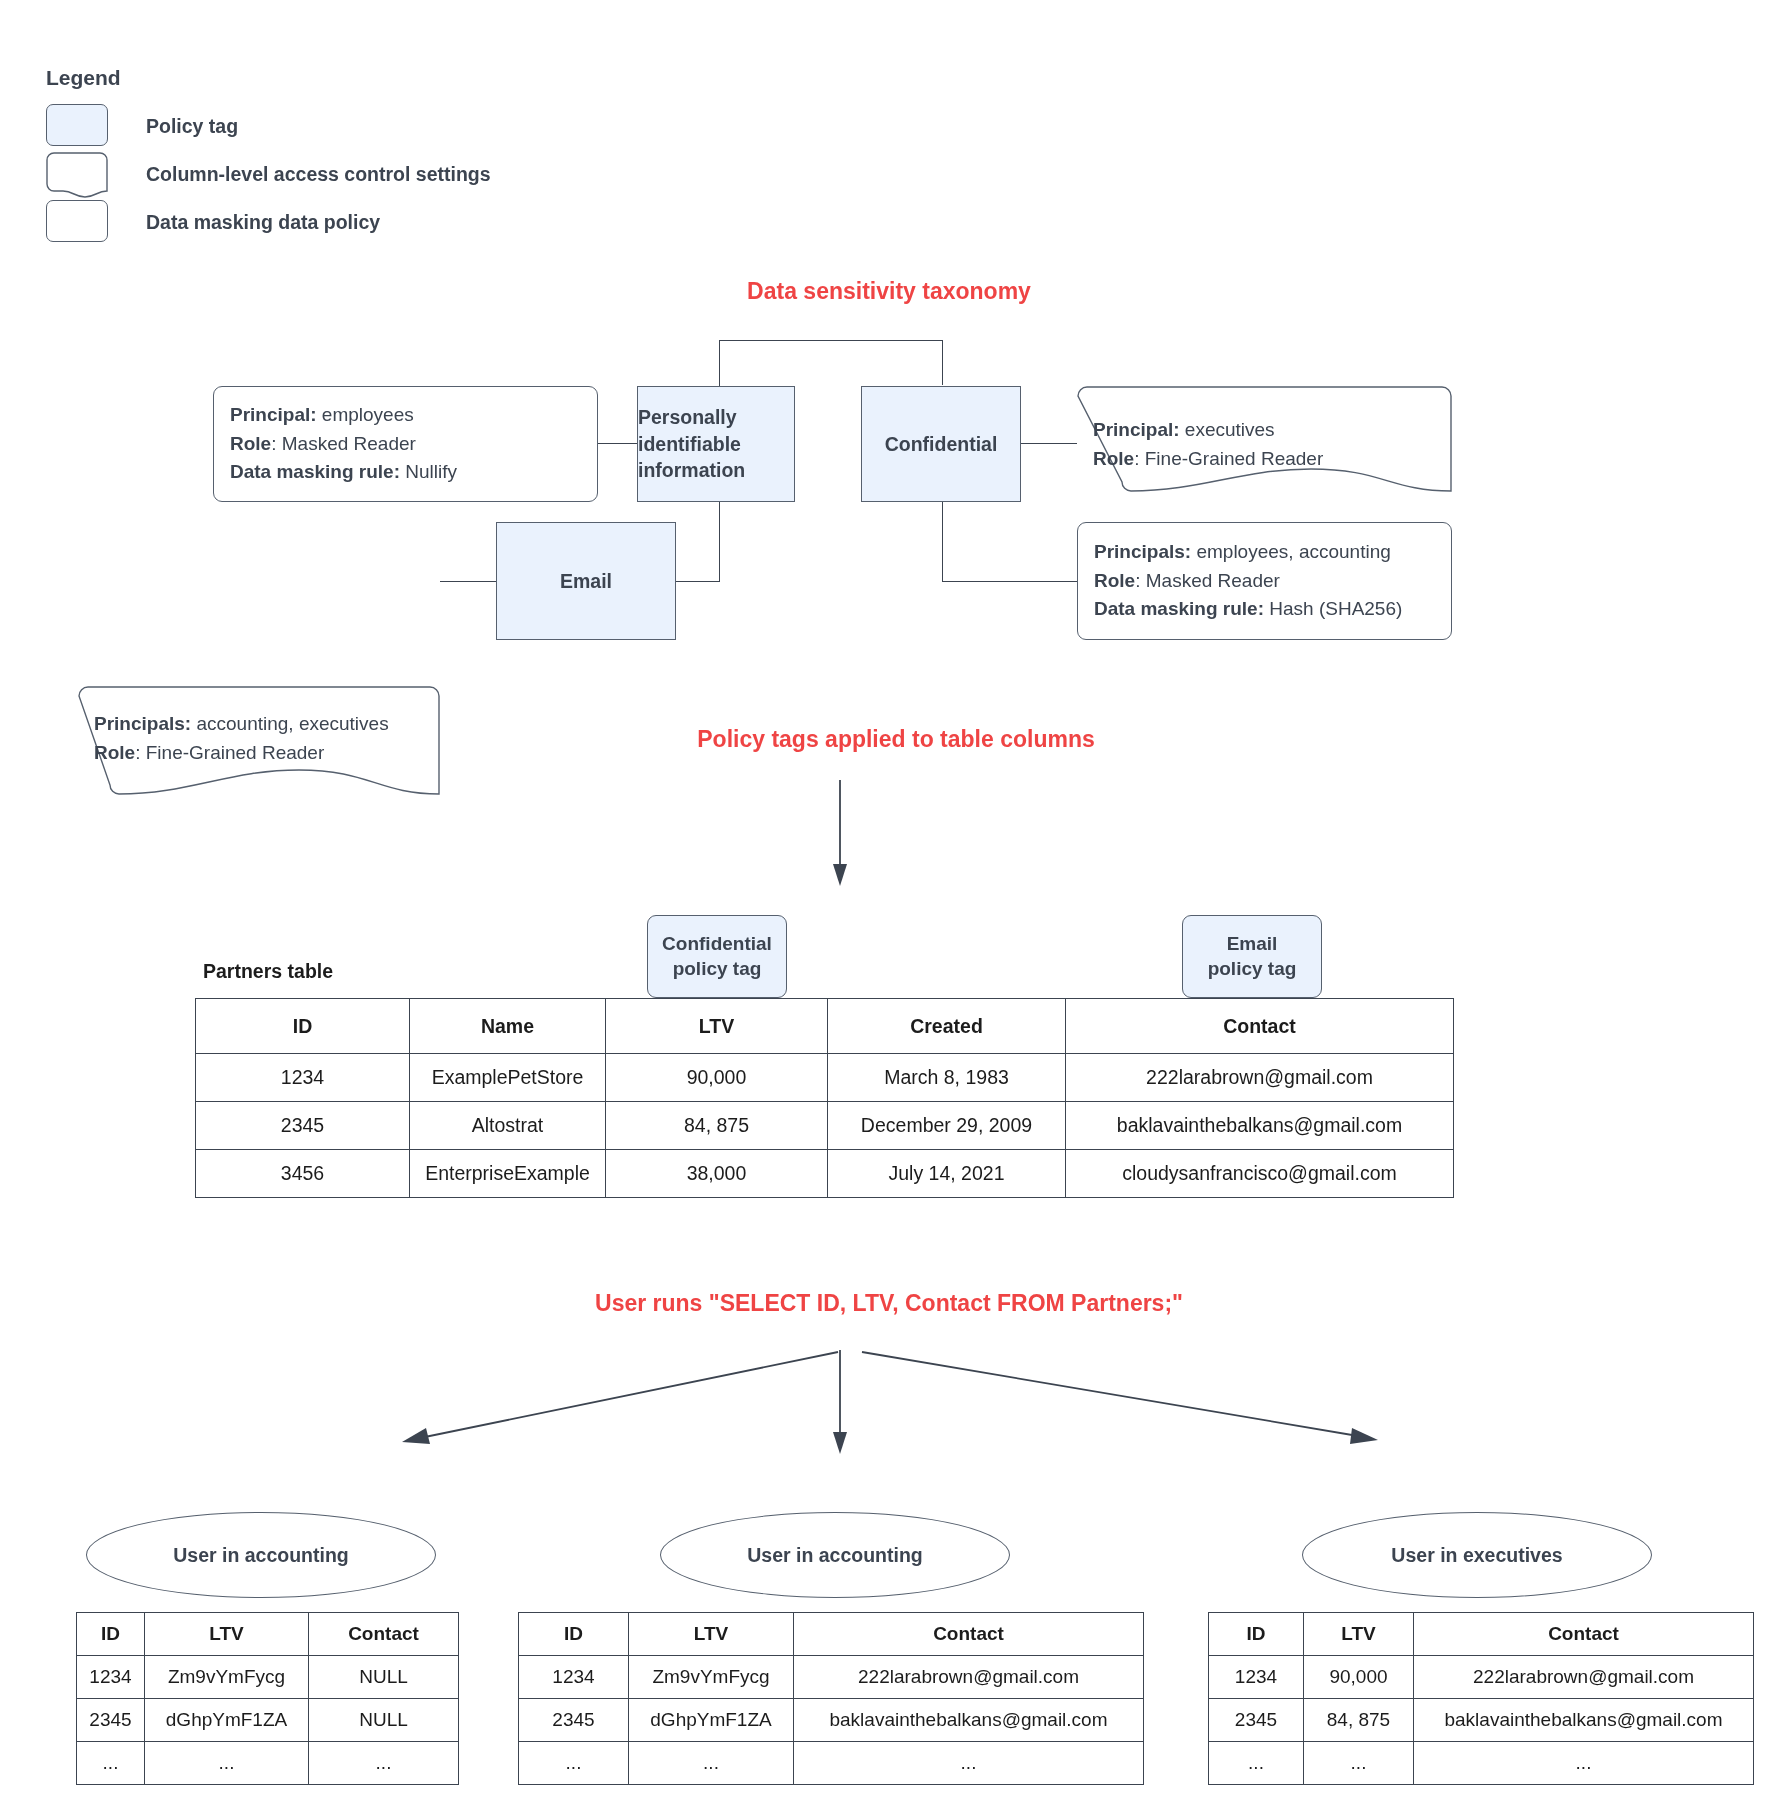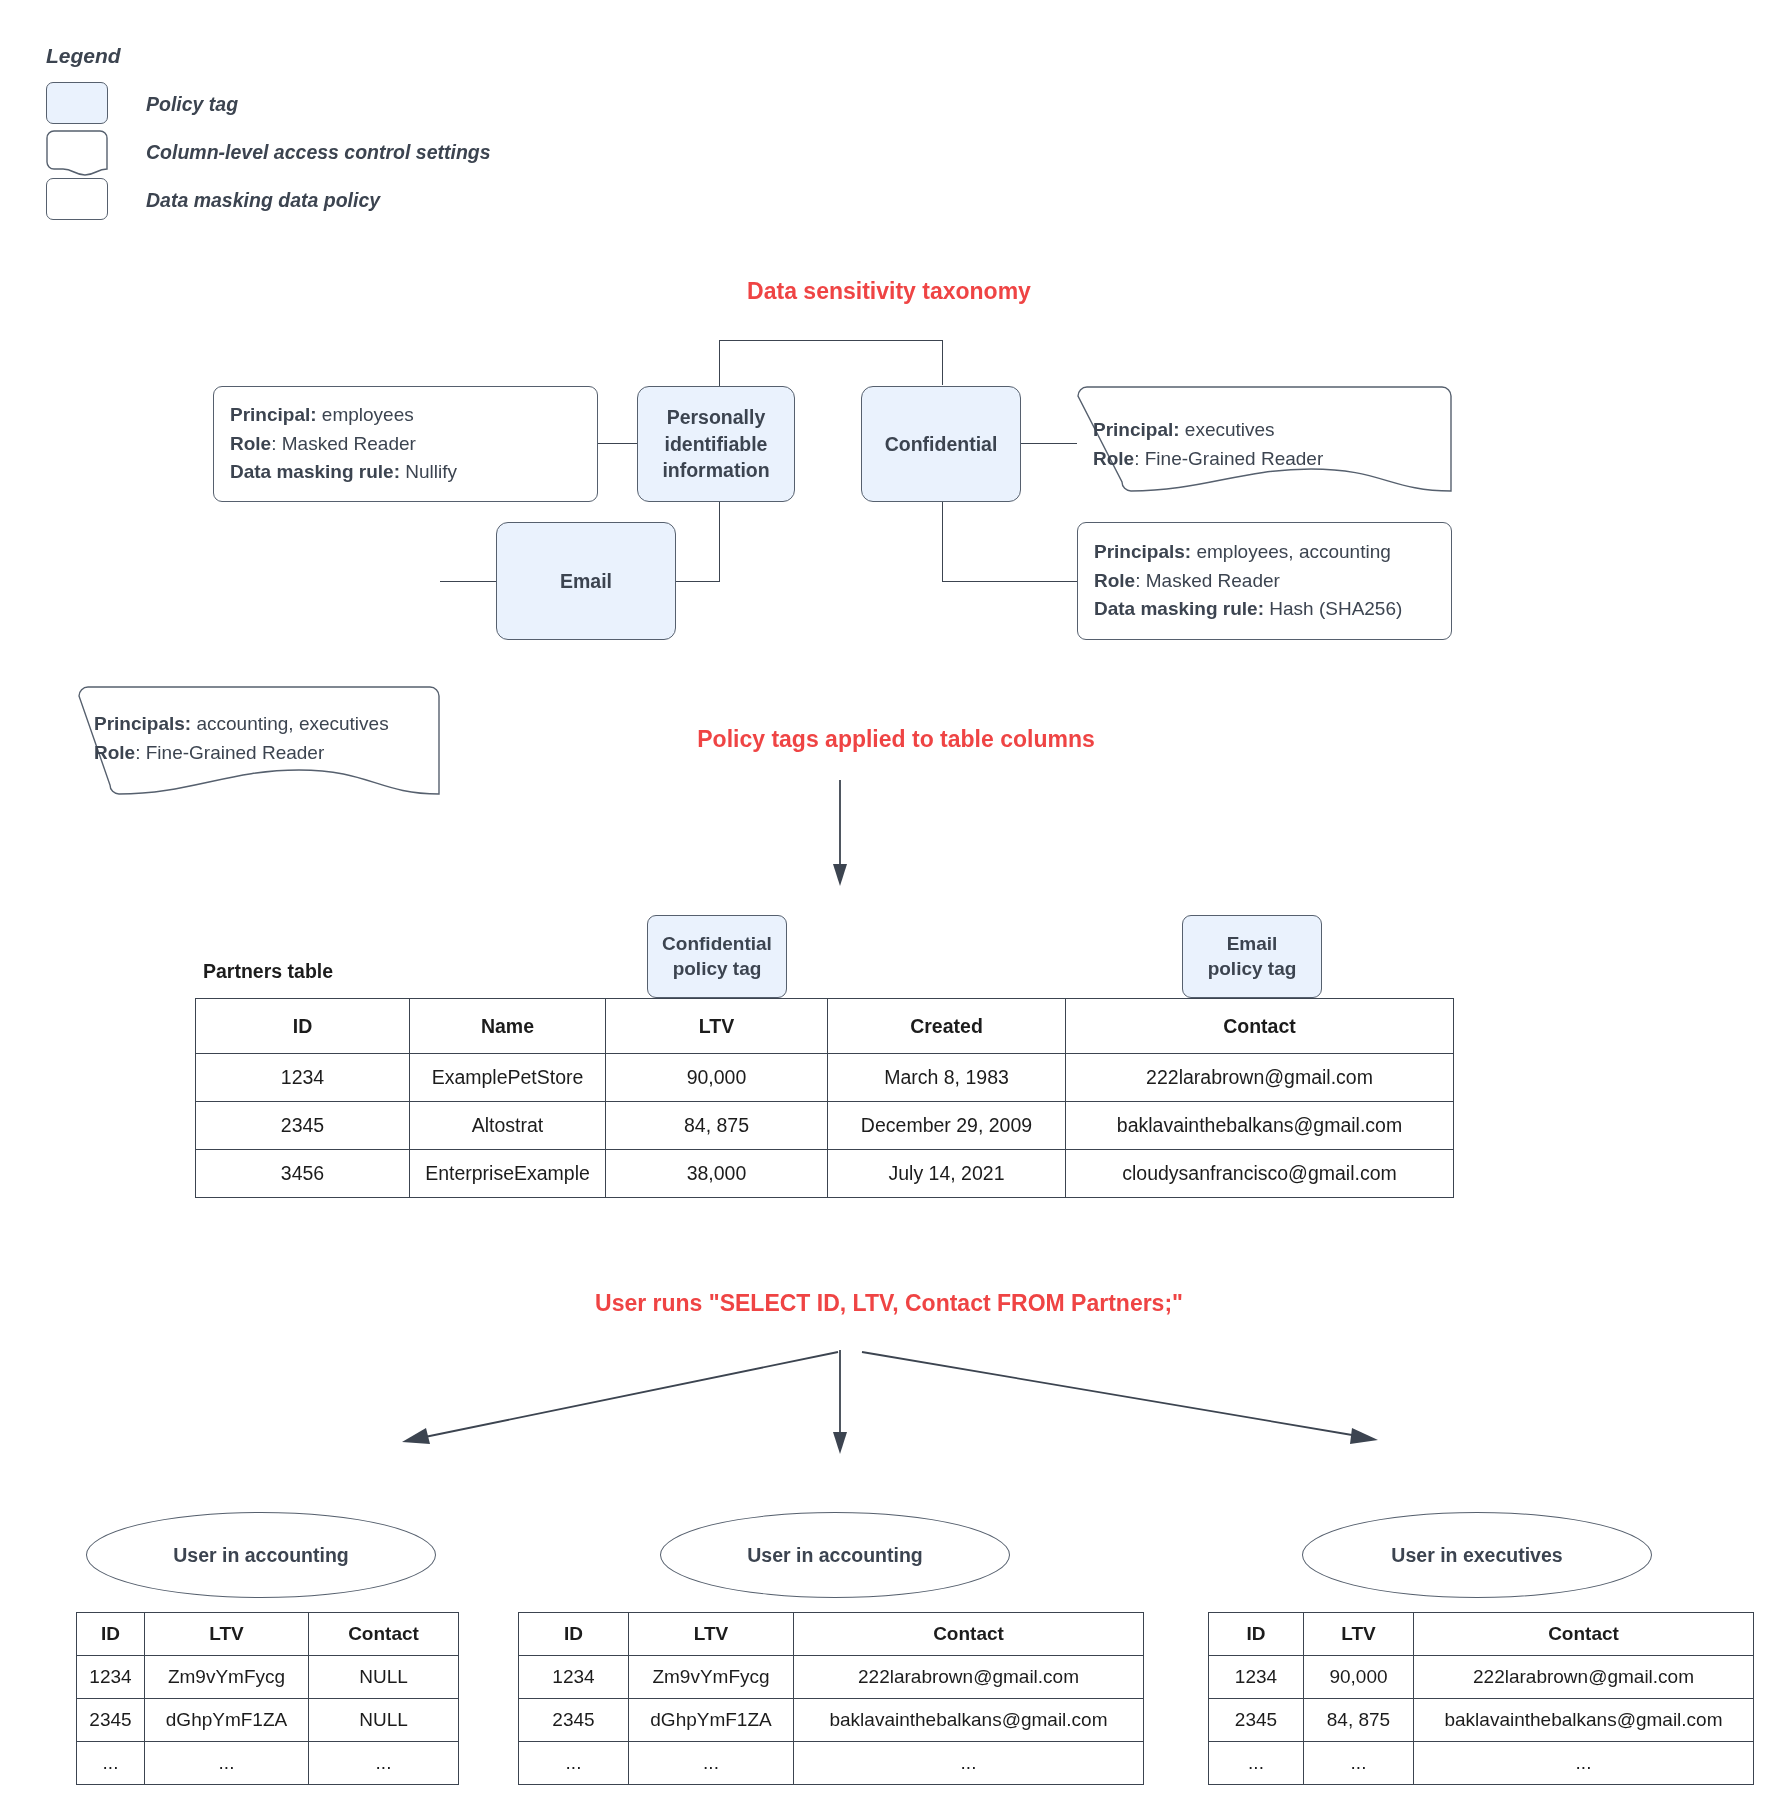--- a/index.html
+++ b/index.html
@@ -11,21 +11,21 @@
     width: 1778px;
     height: 1812px;
     position: relative;
     font-family: "Liberation Sans", sans-serif;
     color: #3c4450;
     overflow: hidden;
   }
   .abs { position: absolute; }
 
   
-  #legend { left: 46px; top: 44px; font-style: italic; }
+  #legend { left: 46px; top: 66px; }
   #legend .legend-title {
     font-size: 21px;
     font-weight: bold;
     color: #3c4450;
     margin-bottom: 12px;
   }
   .legend-row {
     display: flex;
     align-items: center;
     height: 48px;
@@ -61,26 +61,25 @@
     font-weight: bold;
     color: #ef4444;
     text-align: center;
     white-space: nowrap;
   }
 
   
   .node {
     box-sizing: border-box;
     border: 1.4px solid #56606e;
-    border-radius: 12px;
+    border-radius: 0;
     background: #eaf2fd;
     display: flex;
     align-items: center;
     justify-content: center;
-    text-align: center;
     font-size: 19.5px;
     font-weight: bold;
     color: #3c4450;
     line-height: 1.36;
   }
   .callout {
     box-sizing: border-box;
     border: 1.4px solid #56606e;
     border-radius: 9px;
     background: #ffffff;

